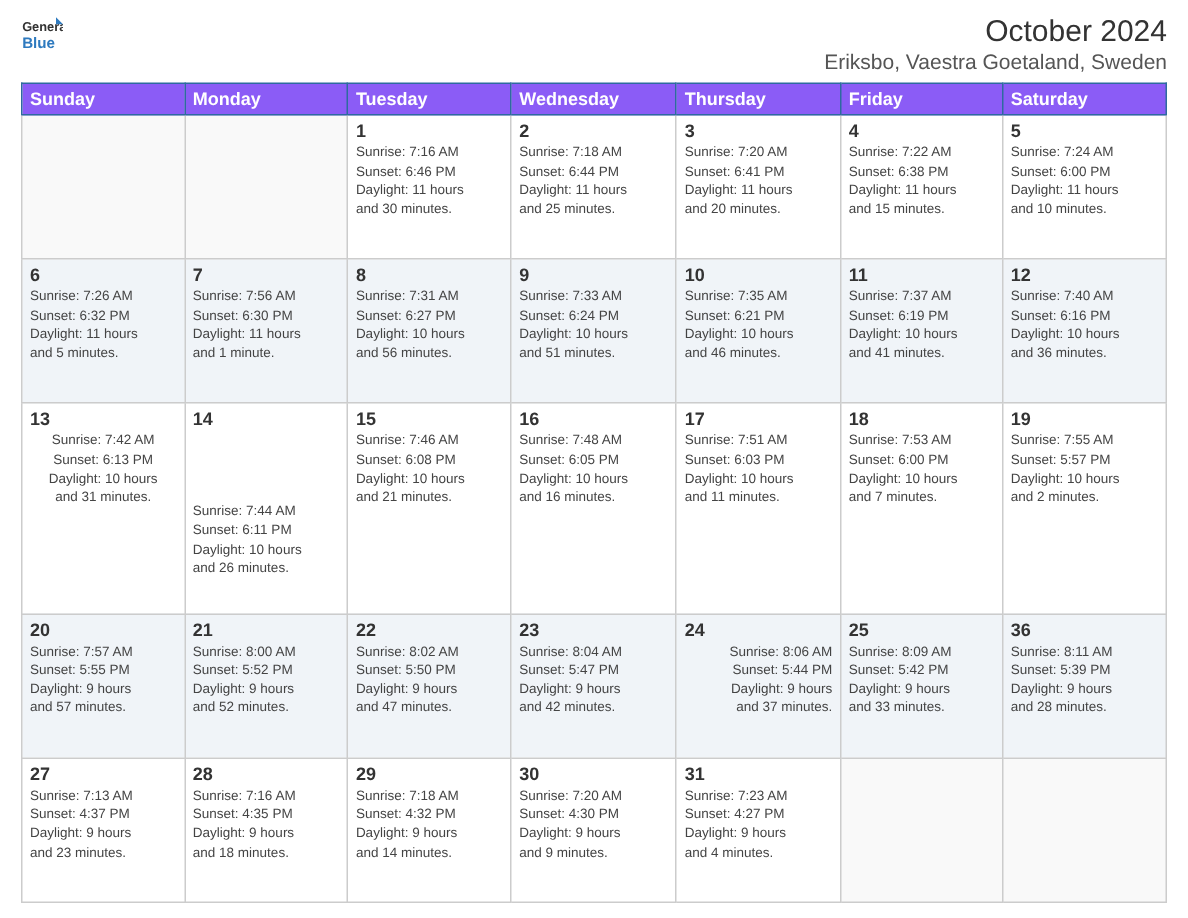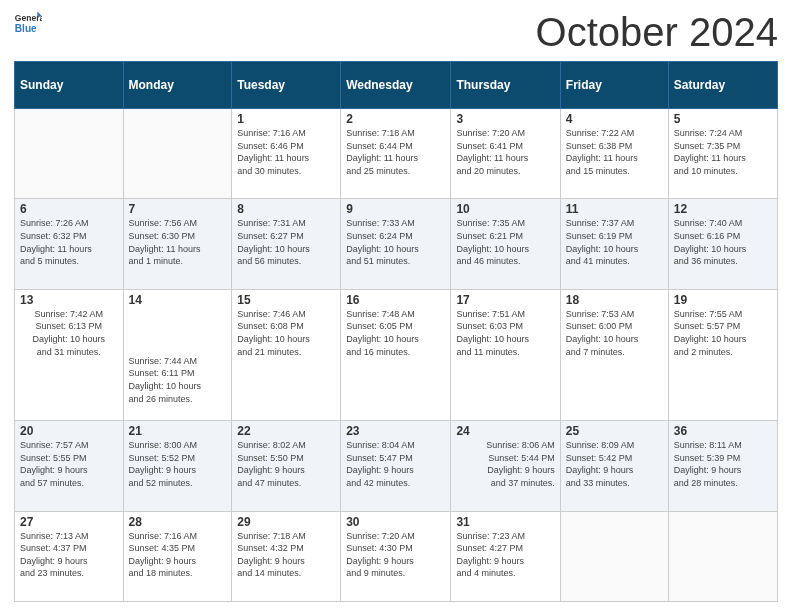--- a/index.html
+++ b/index.html
@@ -29,39 +29,39 @@
       gap: 4px;
     }
     .logo-icon {
       width: 28px;
       height: 28px;
     }
     .title-block {
       text-align: right;
     }
     .month-title {
-      font-size: 40px;
+      font-size: 20px;
       color: #333;
       font-weight: normal;
     }
     .subtitle {
       font-size: 14px;
       color: #555;
     }
     .calendar {
       width: 100%;
       border-collapse: collapse;
       flex: 1;
     }
     .calendar th {
-      background: #0c4a6e;
+      background: #8b5cf6;
       color: #fff;
       font-size: 12px;
       font-weight: bold;
-      padding: 16px 5px;
+      padding: 3px 5px;
       border: 1px solid #2e6aa0;
       text-align: left;
     }
     .calendar td {
       border: 1px solid #ccc;
       vertical-align: top;
       padding: 3px 5px;
       font-size: 9.5px;
       color: #333;
       width: 113px;
@@ -95,20 +95,21 @@
     <div class="logo">
       <svg class="logo-icon" viewBox="0 0 36 36" xmlns="http://www.w3.org/2000/svg">
     <rect width="36" height="36" fill="white"></rect>
     <text x="1" y="14" font-size="11" font-weight="bold" fill="#333" font-family="Arial,sans-serif">General</text>
     <text x="1" y="28" font-size="13" font-weight="bold" fill="#2e7abf" font-family="Arial,sans-serif">Blue</text>
     <polygon points="30,2 36,8 30,8" fill="#2e7abf"></polygon>
   </svg>
     </div>
     <div class="title-block">
       <div class="month-title">October 2024</div>
+      <div class="subtitle">Eriksbo, Vaestra Goetaland, Sweden</div>
     </div>
   </div>
 
   <table class="calendar">
     <thead>
       <tr>
       <th>Sunday</th>
           <th>Monday</th>
           <th>Tuesday</th>
           <th>Wednesday</th>
@@ -145,21 +146,21 @@
           <td>
             <span class="day-num">4</span>
             <div class="day-info" style="white-space: pre-line;">Sunrise: 7:22 AM
 Sunset: 6:38 PM
 Daylight: 11 hours
 and 15 minutes.</div>
           </td>
           <td>
             <span class="day-num">5</span>
             <div class="day-info" style="white-space: pre-line;">Sunrise: 7:24 AM
-Sunset: 7:35 PM
+Sunset: 6:00 PM
 Daylight: 11 hours
 and 10 minutes.</div>
           </td>
         </tr>
         <tr class="alt-row">
           <td>
             <span class="day-num">6</span>
             <div class="day-info" style="white-space: pre-line;">Sunrise: 7:26 AM
 Sunset: 6:32 PM
 Daylight: 11 hours

